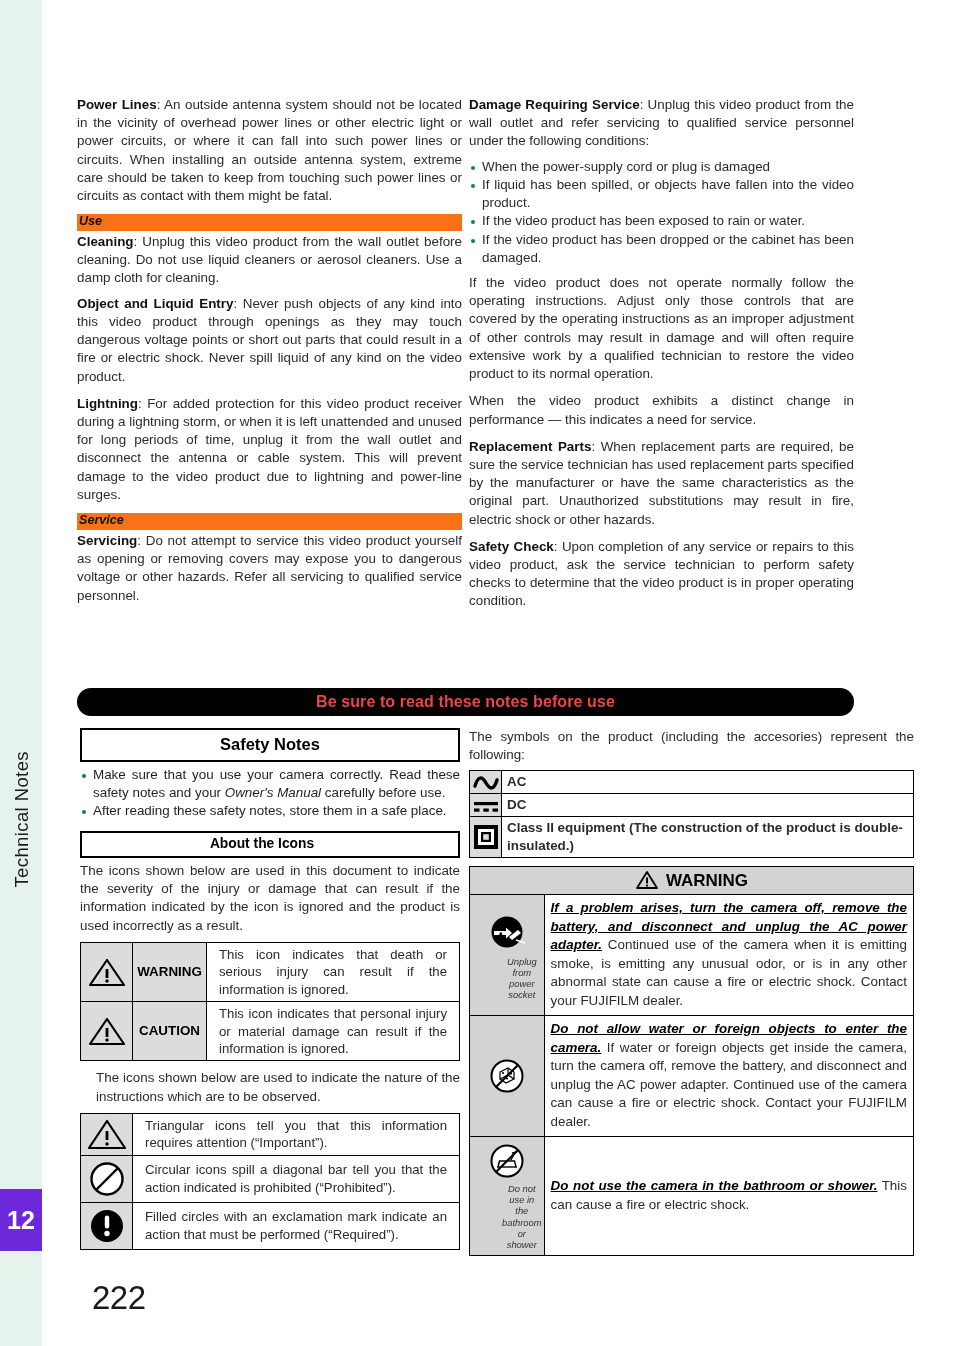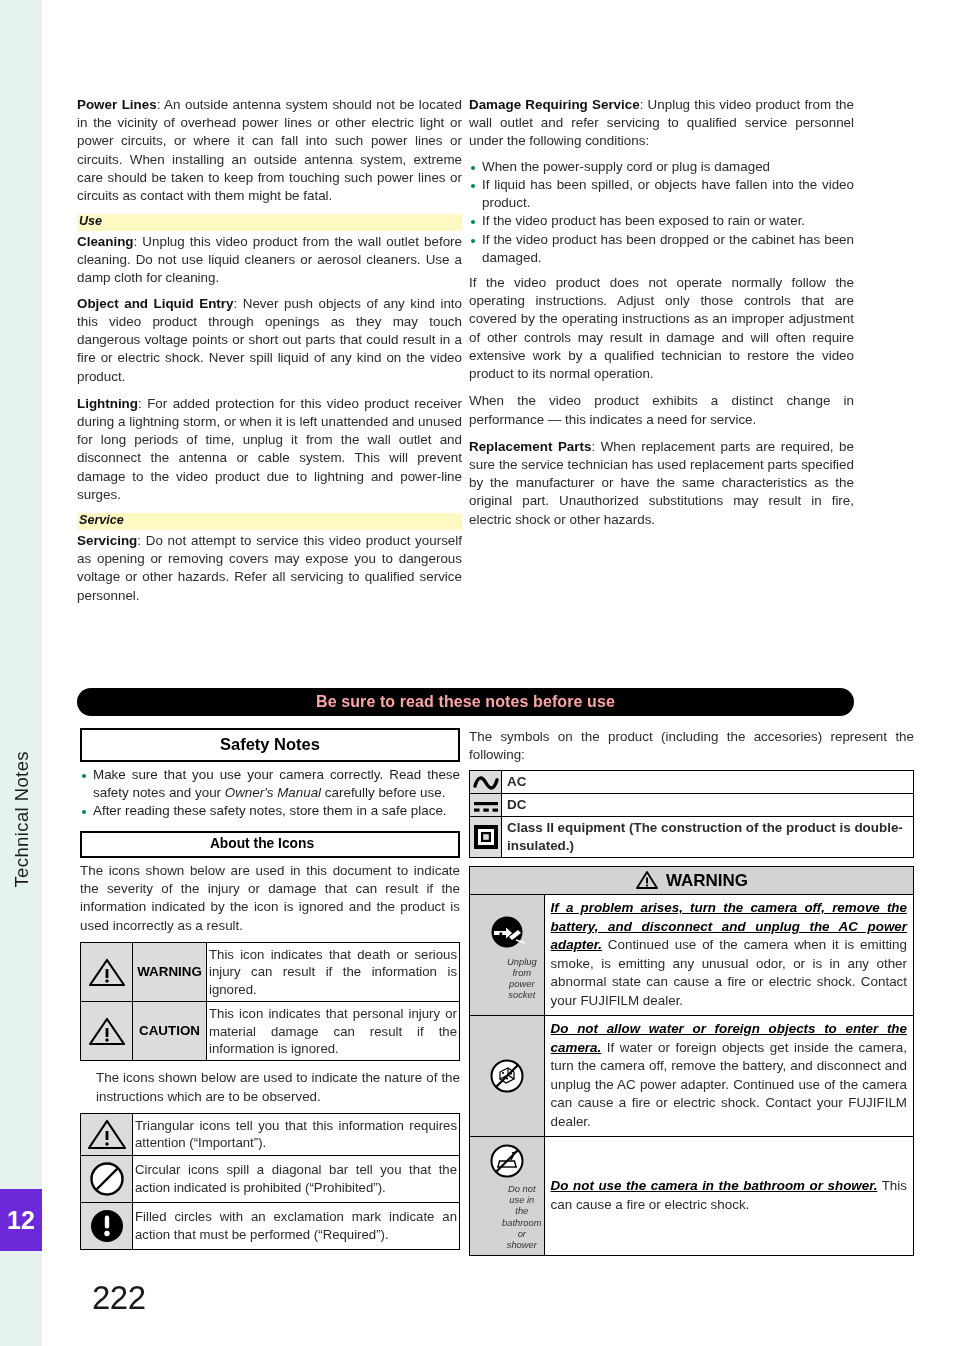--- a/index.html
+++ b/index.html
@@ -70,21 +70,21 @@
     text-align: justify;
     color: #2b2b2b;
   }
   .col-left  { left: 77px;  top: 96px; }
   .col-right { left: 469px; top: 96px; }
 
   .col p { margin: 0 0 9px 0; }
   .col p.tight { margin-bottom: 7px; }
   .lead { font-weight: bold; color: #111; }
   .subhead {
-    background: #fef9c3;
+    background: #f97316;
     color: #111;
     font-style: italic;
     font-weight: bold;
     font-size: 12.6px;
     padding: 0px 3px 1px 2px;
     margin: 2px 0 2px 0;
     line-height: 1.25;
   }
 
   ul.bullets { list-style: none; margin: 0 0 7px 0; padding: 0; }
@@ -103,21 +103,21 @@
     background: #00875a;
   }
   ul.bullets li.nojust { text-align: left; }
 
   
   .banner {
     position: absolute;
     left: 77px; top: 688px;
     width: 777px; height: 28px;
     background: #000000;
-    color: #fca5a5;
+    color: #ef4444;
     font-size: 16px;
     font-weight: bold;
     display: flex;
     align-items: center;
     justify-content: center;
     letter-spacing: 0.1px;
     border-radius: 14px;
   }
 
   
@@ -150,21 +150,21 @@
 
   
   table.icontable {
     border-collapse: collapse;
     width: 100%;
     margin-top: 7px;
   }
   table.icontable td {
     border: 1.6px solid #000;
     vertical-align: middle;
-    padding: 3px 2px;
+    padding: 3px 12px;
     font-size: 13.2px;
     line-height: 1.32;
     color: #2b2b2b;
     text-align: justify;
   }
   table.icontable td.ico {
     background: #dcdcdc;
     width: 52px;
     text-align: center;
     padding: 4px 2px;
@@ -295,20 +295,21 @@
     <li>If liquid has been spilled, or objects have fallen into the video product.</li>
     <li class="nojust">If the video product has been exposed to rain or water.</li>
     <li>If the video product has been dropped or the cabinet has been damaged.</li>
   </ul>
 
   <p>If the video product does not operate normally follow the operating instructions.  Adjust only those controls that are covered by the operating instructions as an improper adjustment of other controls may result in damage and will often require extensive work by a qualified technician to restore the video product to its normal operation.</p>
   <p>When the video product exhibits a distinct change in performance — this indicates a need for service.</p>
 
   <p><span class="lead">Replacement Parts</span><span>: When replacement parts are required, be sure the service technician has used replacement parts specified by the manufacturer or have the same characteristics as the original part.  Unauthorized substitutions may result in fire, electric shock or other hazards.</span></p>
 
+  <p><span class="lead">Safety Check</span><span>: Upon completion of any service or repairs to this video product, ask the service technician to perform safety checks to determine that the video product is in proper operating condition.</span></p>
 </div>
 
 <div class="banner">Be sure to read these notes before use</div>
 
 <div class="lower-left">
 
   <div class="boxed-title">Safety Notes</div>
 
   <ul class="bullets">
     <li><span>Make sure that you use your camera correctly.  Read these safety notes and your </span><em class="it">Owner's Manual</em><span> carefully before use.</span></li>

